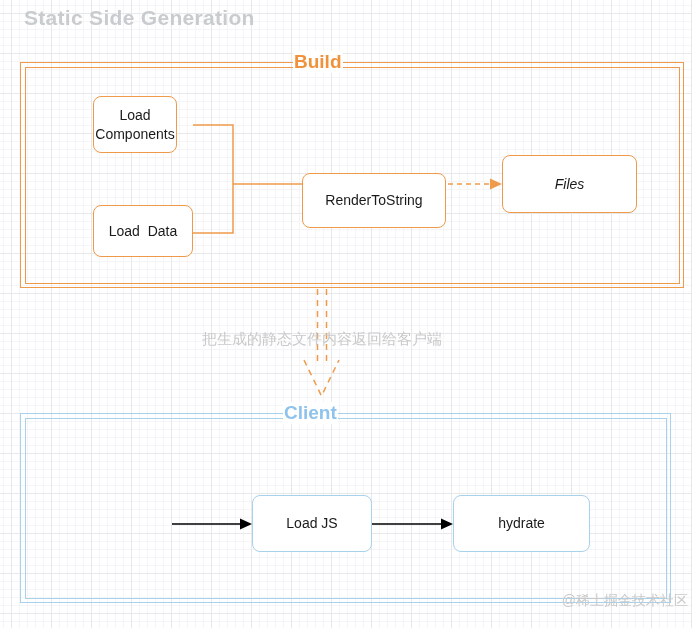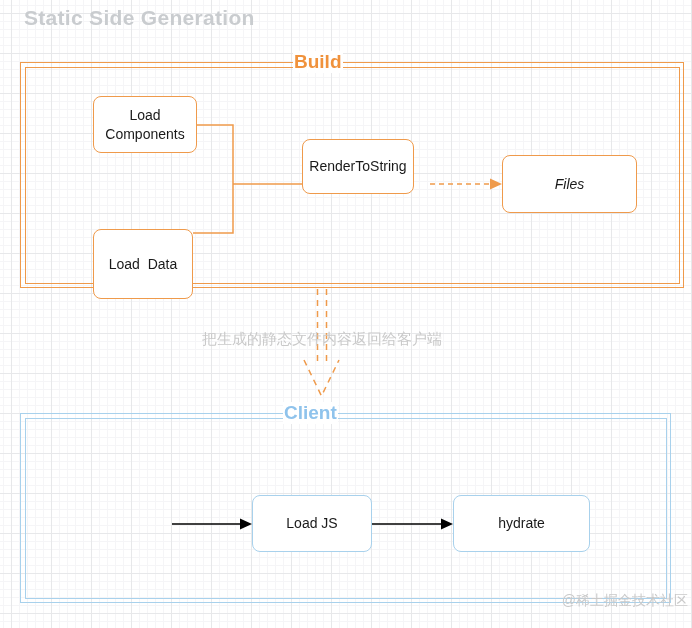--- a/index.html
+++ b/index.html
@@ -42,23 +42,23 @@
   .node {
     position:absolute; z-index:3;
     background:#ffffff; border:1.5px solid; border-radius:8px;
     display:flex; align-items:center; justify-content:center;
     text-align:center; font-size:14px; line-height:1.35;
     color:var(--node-text,#1a1a1a); white-space:pre-wrap;
   }
   .build-node  { border-color:var(--build-border,#ef9a4b); }
   .client-node { border-color:var(--client-border,#a8d1ec); }
 
-  .node-load-components { left:93px;  top:96px;  width:104px; height:57px; }
-  .node-load-data       { left:93px;  top:205px; width:100px; height:70px;margin-top:24px; }
-  .node-render          { left:302px; top:139px; width:112px; height:55px; }
+  .node-load-components { left:93px;  top:96px;  width:84px; height:57px; }
+  .node-load-data       { left:93px;  top:205px; width:100px; height:52px; }
+  .node-render          { left:302px; top:173px; width:144px; height:55px; }
   .node-files           { left:502px; top:155px; width:135px; height:58px;font-style:italic; }
   .node-load-html       { left:52px;  top:495px; width:120px; height:57px; }
   .node-load-js         { left:252px; top:495px; width:120px; height:57px; }
   .node-hydrate         { left:453px; top:495px; width:137px; height:57px; }
 
   .transfer-caption {
     position:absolute; left:186px; top:330px; width:272px; z-index:3;
     text-align:center; font-size:15px; color:var(--muted-text,#c9c9c9);
   }
 

